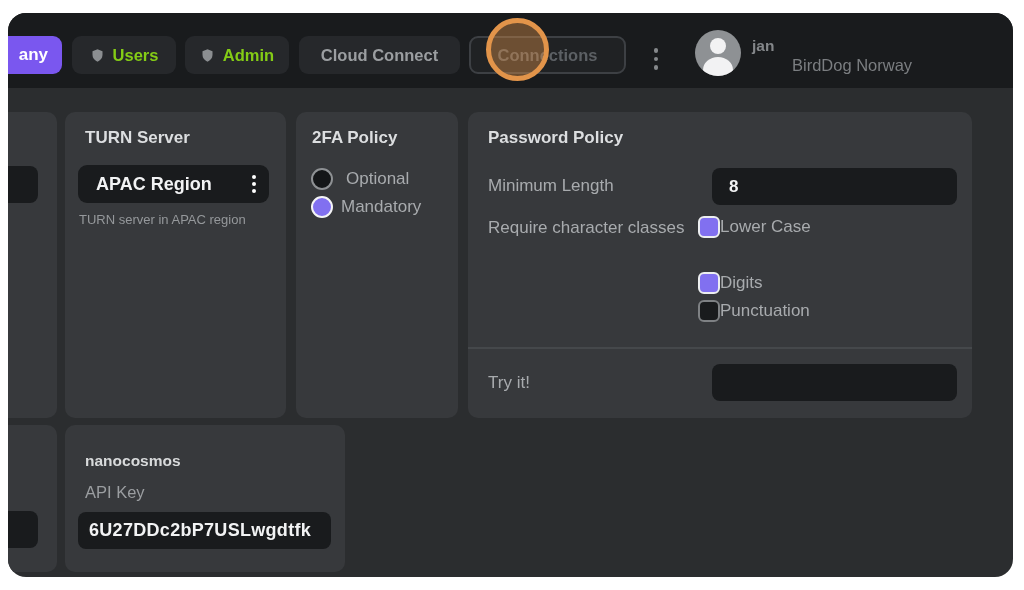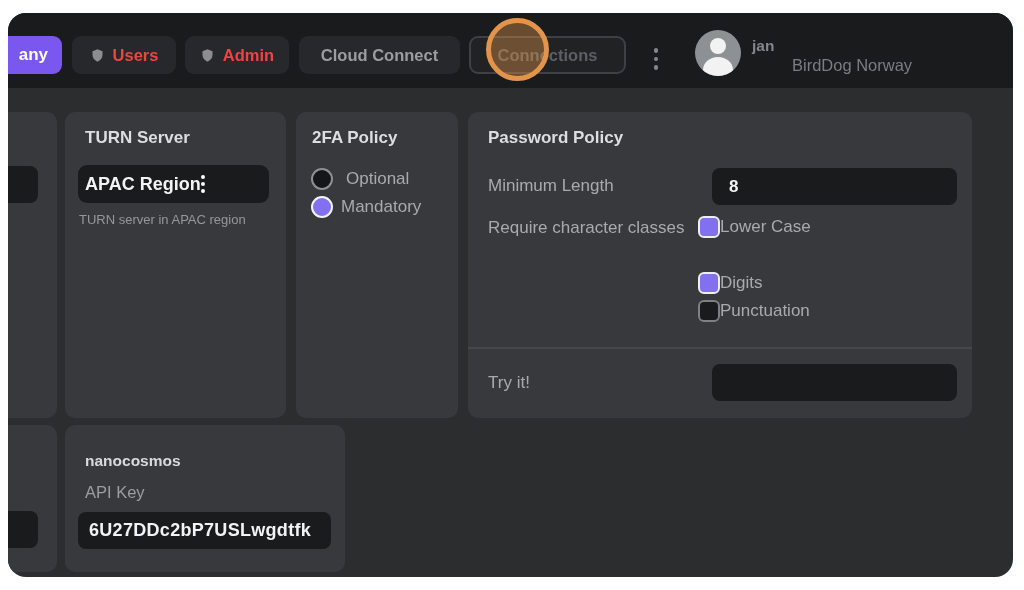--- a/index.html
+++ b/index.html
@@ -12,21 +12,21 @@
     position:absolute; left:8px; top:13px; width:1005px; height:564px;
     background:#2b2d2f; border-radius:18px; overflow:hidden;
   }
 
   
   #topbar { position:absolute; left:0; top:0; width:100%; height:75px; background:#191b1d; }
 
   .tab {
     position:absolute; top:23px; height:38px; border-radius:9px;
     display:flex; align-items:center; justify-content:center; gap:8px;
-    background:#26282b; color:#ef4444; font-size:16.5px; font-weight:bold; cursor:pointer;
+    background:#26282b; color:#84cc16; font-size:16.5px; font-weight:bold; cursor:pointer;
   }
   .tab.active { background:#7a57ef; color:#ffffff; justify-content:flex-end; padding-right:14px; }
   .tab-company { left:-22px; width:76px; font-size:17px; }
   .tab-users   { left:64px;  width:104px; }
   .tab-admin   { left:177px; width:104px; }
   .tab-cloud   { left:291px; width:161px; color:#9b9ea1; }
   .tab-connections {
     left:461px; width:157px; background:#202224;
     border:2px solid #3d4044; color:#5c6064;
   }
@@ -62,21 +62,21 @@
   .card-title { position:absolute; left:20px; top:16px; font-size:17px; font-weight:bold; color:#dcdee0; }
 
   .dark-input {
     background:#191b1d; border:none; border-radius:8px; color:#f2f3f4;
     font-family:"Liberation Sans", sans-serif; font-size:17px; font-weight:bold; outline:none;
   }
 
   
   .turn-dropdown { position:absolute; left:13px; top:53px; width:191px; height:38px;
     background:#191b1d; border-radius:9px; display:flex; align-items:center;
-    justify-content:flex-start; padding:0 13px 0 7px; cursor:pointer; }
+    justify-content:space-between; padding:0 13px 0 18px; cursor:pointer; }
   .turn-dropdown .value { font-size:18px; font-weight:bold; color:#f2f3f4; }
   .dd-kebab { display:flex; flex-direction:column; gap:3px; }
   .dd-kebab i { width:4px; height:4px; border-radius:50%; background:#ffffff; }
   .turn-helper { position:absolute; left:14px; top:100px; font-size:13px; color:#95989b; }
 
   
   .radio-row { position:absolute; left:15px; display:flex; align-items:center; gap:8px; cursor:pointer; }
   .radio-row.r1 { top:56px;gap:13px; } .radio-row.r2 { top:84px; }
   .radio { width:22px; height:22px; border-radius:50%; border:2.5px solid #8e9194; background:#141618; flex:none; }
   .radio.selected { border-color:#f4f4f6; background:#8170f0; }

